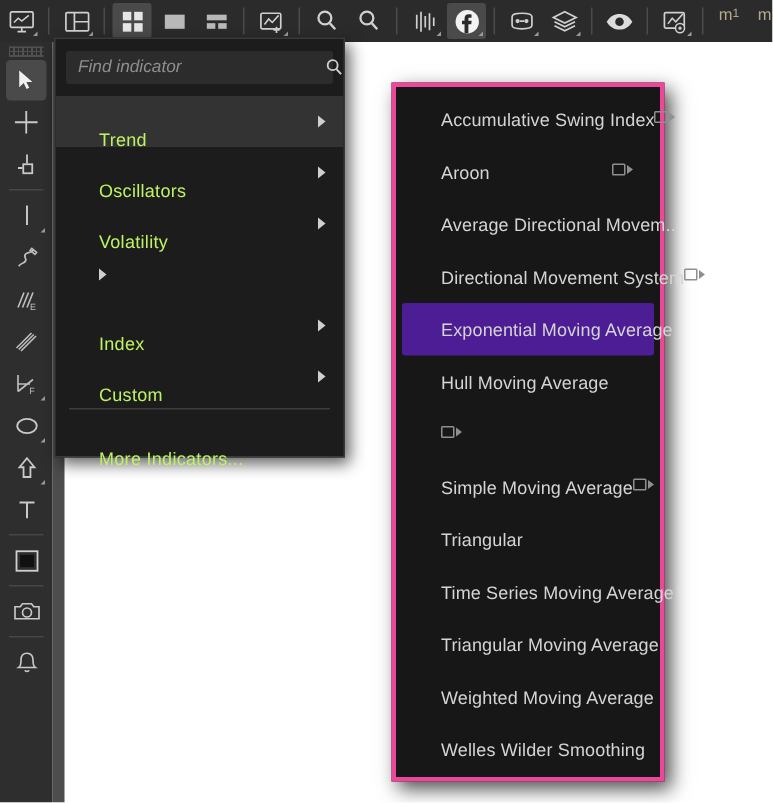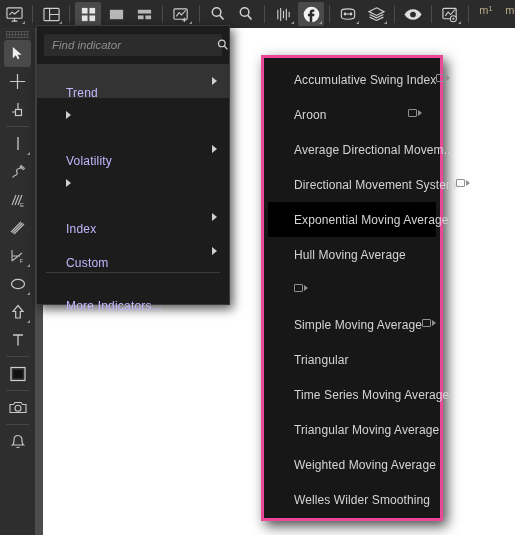--- a/index.html
+++ b/index.html
@@ -89,40 +89,40 @@
   .search-box input::placeholder{color:#8e8e8e;font-style:italic;}
   .search-ic{width:24px;display:flex;align-items:center;justify-content:center;}
 
   .menu-list{padding-top:2px;}
   .menu-row{
     position:relative;height:34px;display:flex;align-items:center;
     padding:0 10px 0 29px;box-sizing:border-box;
   }
   .menu-row.sel{background:#333333;}
   .menu-row .lbl{
-    color:#c4b5fd;font-size:12px;letter-spacing:.2px;flex:1;margin-top:24px;
+    color:#bef264;font-size:12px;letter-spacing:.2px;flex:1;margin-top:24px;
   }
   .menu-row .arrow{
     width:0;height:0;border-top:4px solid transparent;border-bottom:4px solid transparent;
     border-left:5px solid #cfcfcf;margin-right:2px;
   }
   .menu-div{height:1px;background:#3c3c3c;margin:4px 9px 4px 9px;}
 
   
   .submenu{
     position:absolute;left:261px;top:55px;width:182px;height:466px;
     background:#171717;border:3px solid #ec4899;
     box-shadow:4px 5px 12px rgba(0,0,0,.7);
     box-sizing:border-box;padding-top:4px;
   }
   .sub-row{
     position:relative;height:35px;display:flex;align-items:center;
     padding:0 12px 0 26px;box-sizing:border-box;margin:0 4px;border-radius:2px;
   }
-  .sub-row.sel{background:#000000;}
+  .sub-row.sel{background:#4c1d95;}
   .sub-row .lbl{color:#d4d4d4;font-size:12px;flex:1;letter-spacing:.1px;white-space:nowrap;}
   .cam{flex:none;width:16px;height:11px;position:relative;}
   .cam .body{
     position:absolute;left:0;top:0;width:9px;height:8px;
     border:1px solid #8f8f8f;box-sizing:border-box;border-radius:1px;
   }
   .cam .lens{
     position:absolute;left:10px;top:1px;width:0;height:0;
     border-top:3px solid transparent;border-bottom:3px solid transparent;
     border-left:4px solid #8f8f8f;
@@ -402,20 +402,21 @@
         </span>
       </div>
     </div>
 
     <div class="menu-list">
       <div class="menu-row sel">
         <span class="lbl">Trend</span>
         <span class="arrow"></span>
       </div>
       <div class="menu-row">
+        <span class="lbl">Oscillators</span>
         <span class="arrow"></span>
       </div>
       <div class="menu-row">
         <span class="lbl">Volatility</span>
         <span class="arrow"></span>
       </div>
       <div class="menu-row">
         <span class="arrow"></span>
       </div>
       <div class="menu-row">

